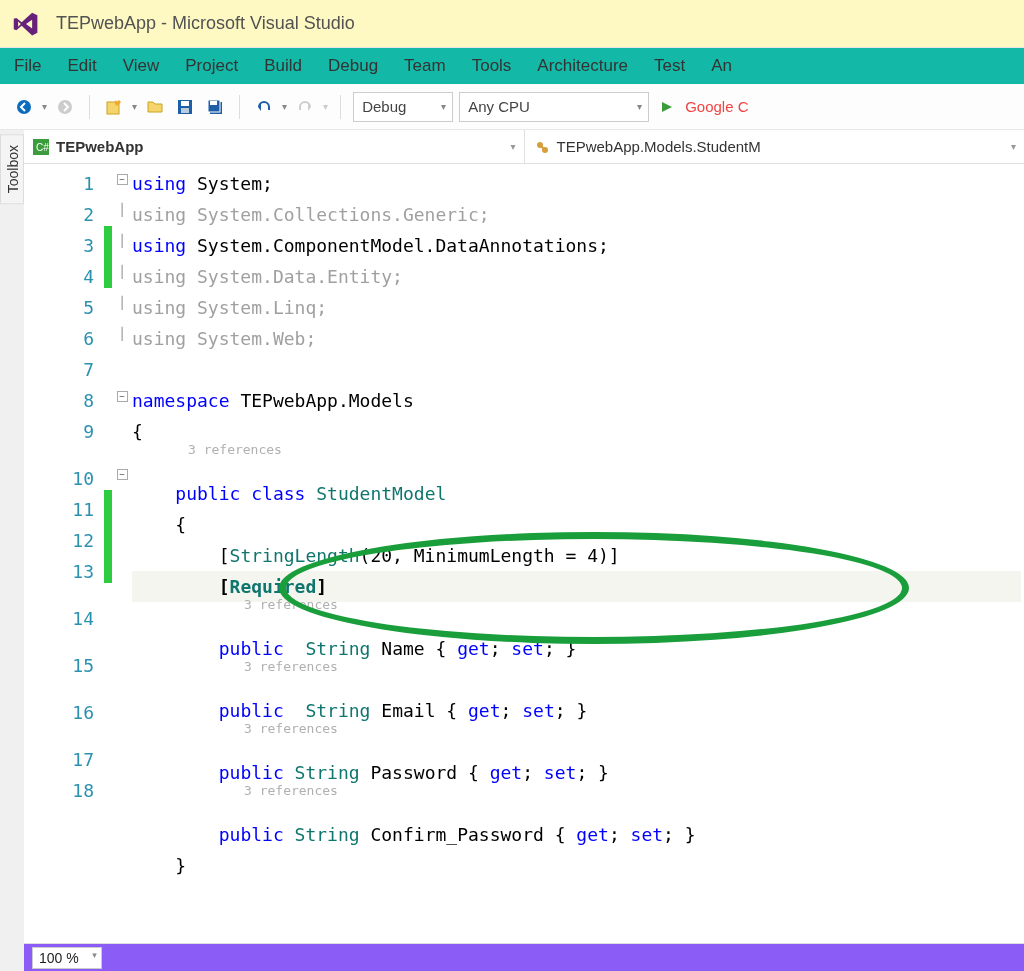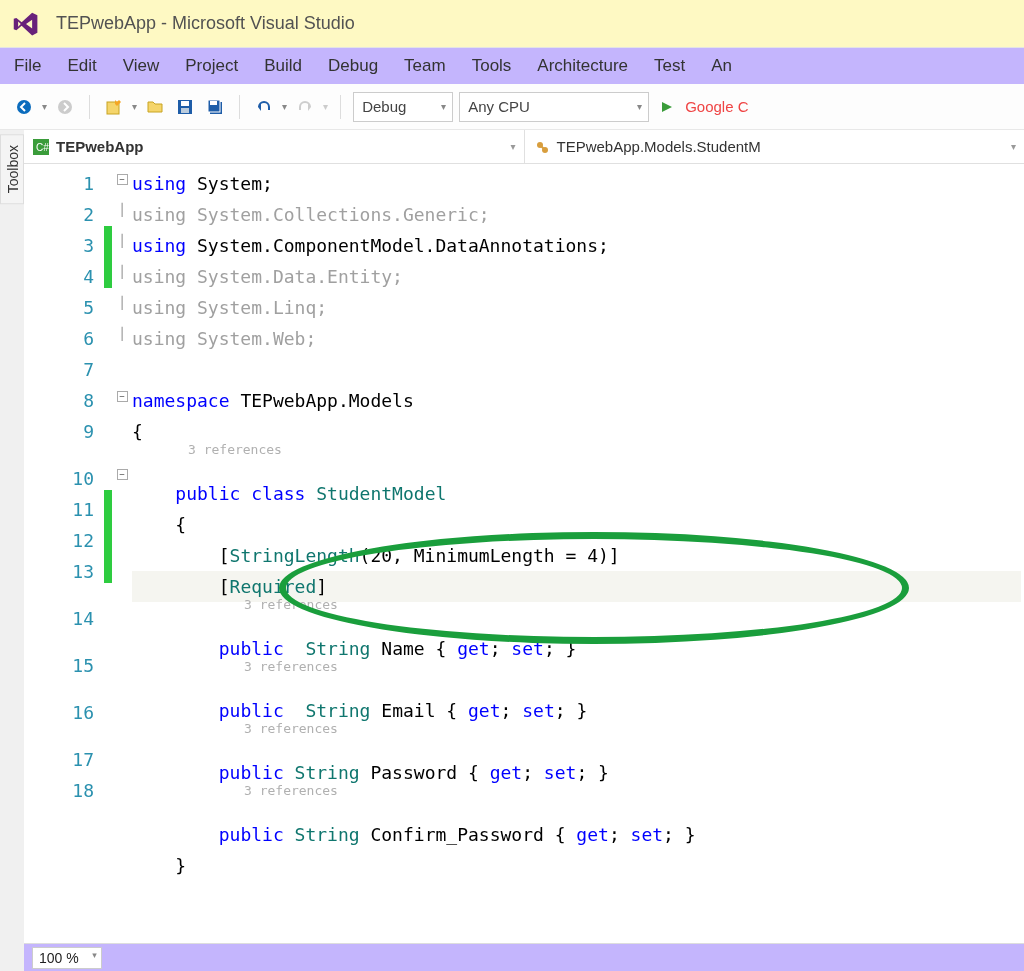--- a/index.html
+++ b/index.html
@@ -22,21 +22,21 @@
   }
   .vs-logo {
     width: 28px; height: 28px; margin-right: 16px;
     display: flex; align-items:center; justify-content:center;
   }
   .title-text { font-size: 18px; color: #525252; font-weight: 400; }
   .menubar {
     display: flex;
     gap: 26px;
     padding: 6px 14px;
-    background: #c4b5fd;
+    background: #14b8a6;
     font-size: 17px;
     color: #333;
     height: 36px;
     align-items: center;
   }
   .menubar div { cursor: default; }
   .toolbar {
     display: flex;
     align-items: center;
     gap: 6px;
@@ -174,35 +174,35 @@
     border: 7px solid #1a9e3c;
     border-radius: 50%;
     width: 630px;
     height: 112px;
     left: 255px;
     top: 368px;
     pointer-events: none;
   }
   .zoom-bar {
     height: 28px;
-    background: #c4b5fd;
+    background: #8b5cf6;
     border-top: 1px solid #ddd;
     display: flex;
     align-items: center;
     padding: 0 8px;
     font-size: 14px;
   }
   .zoom-dd {
     border: 1px solid #ccc;
     padding: 2px 22px 2px 6px;
     background: #fff;
     position: relative;
   }
   .zoom-dd::after { content: "▾"; position:absolute; right:4px; color:#888; font-size:9px; }
-  .highlight-line { background: #f5f5f0; display: inline-block; }
+  .highlight-line { background: #f5f5f0; display: inline-block; font-weight: bold; }
 </style>
 </head>
 <body>
 
 <div class="titlebar">
   <span class="vs-logo">
     <svg viewBox="0 0 32 32" width="28" height="28">
         <path fill="#68217a" d="M23 3l6 3v20l-6 3-12-11-6 5-3-1V10l3-1 6 5L23 3zm0 8l-7 5 7 5V11zM7 13v6l3-3-3-3z"></path>
       </svg>
   </span>

